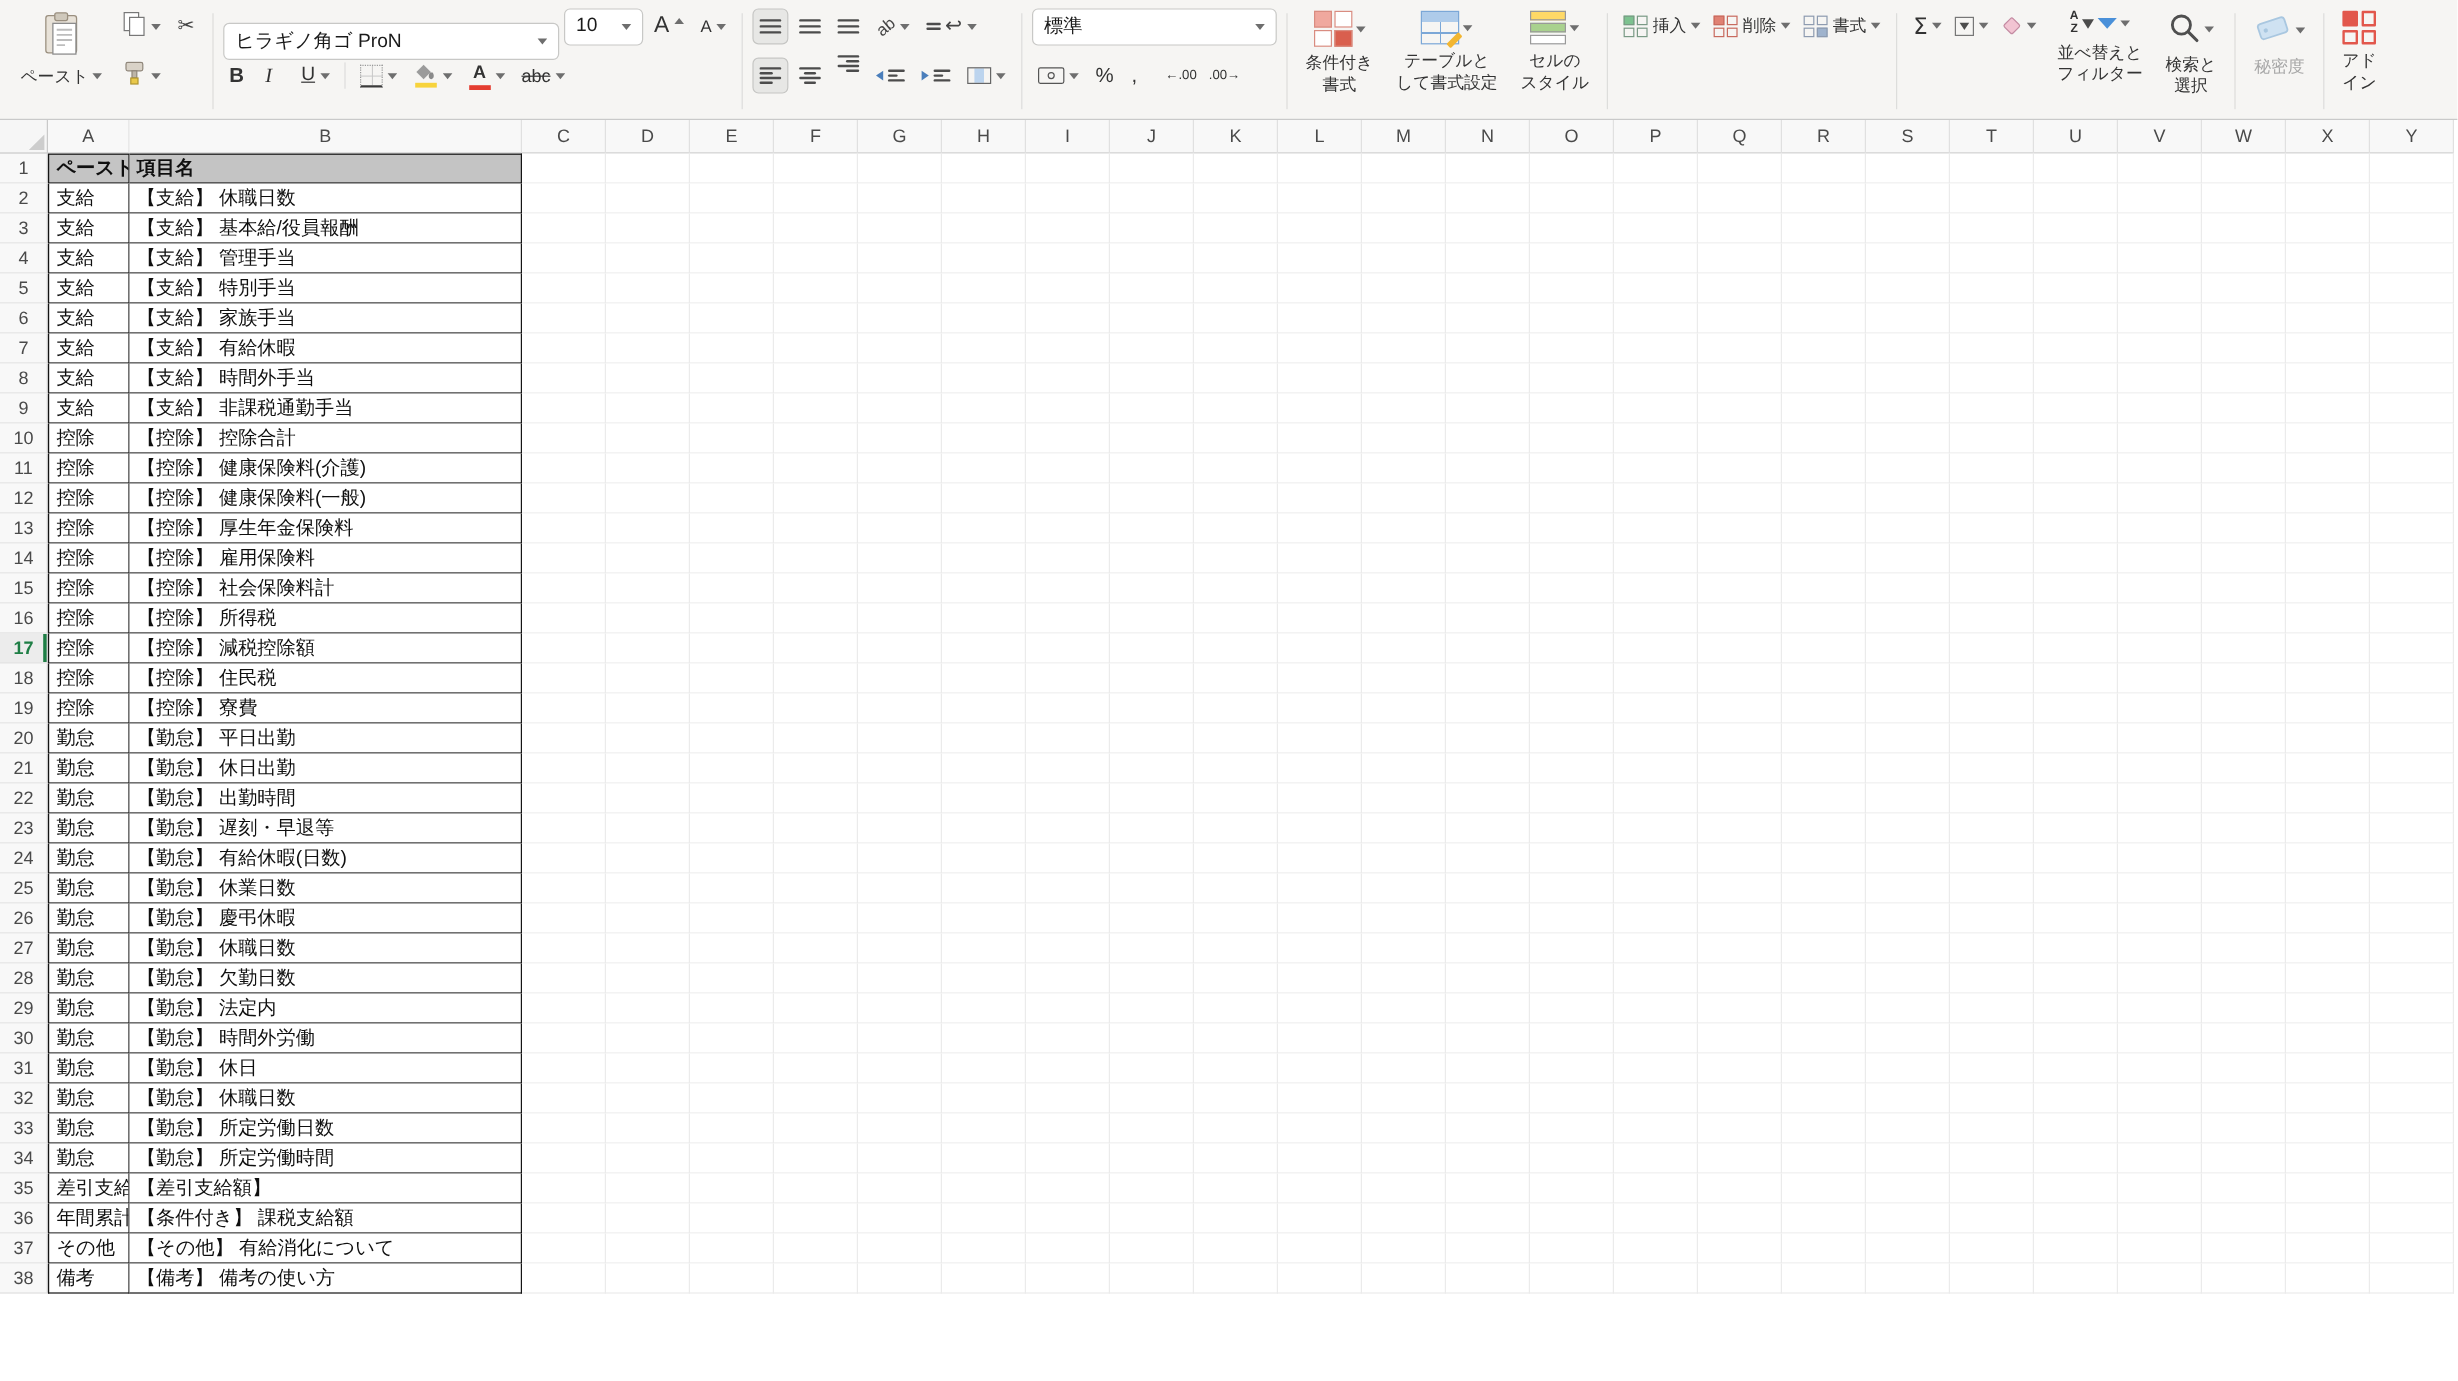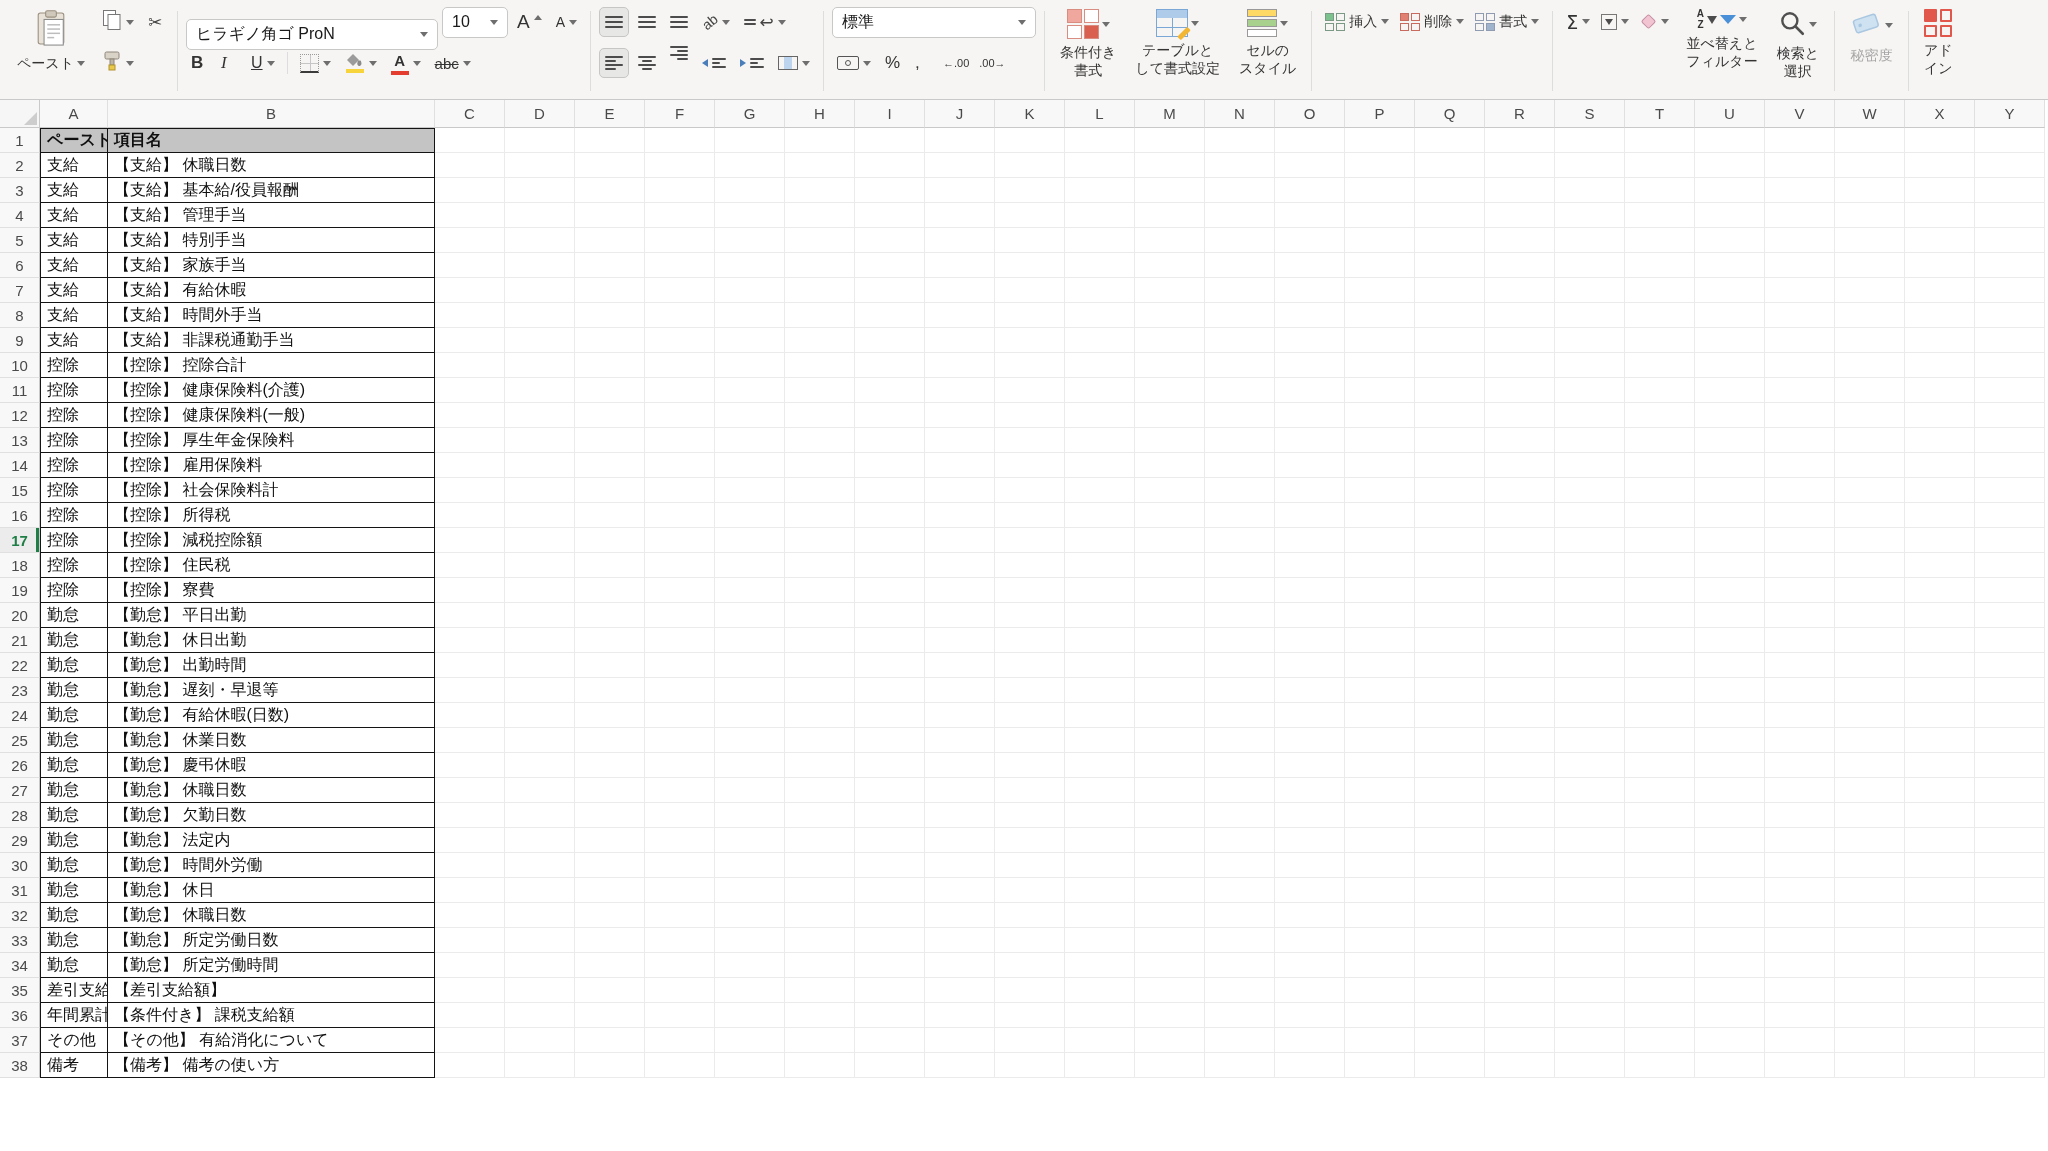--- a/index.html
+++ b/index.html
@@ -16,21 +16,21 @@
 .r{display:flex;align-items:center;gap:4px;height:34px;}
 .g3{display:flex;flex-direction:row;gap:1px;padding-top:2px;}
 .g3 .btn{height:29px;justify-content:flex-start;}
 .btn{display:inline-flex;align-items:center;gap:4px;height:30px;min-width:26px;padding:0 5px;border-radius:5px;color:#333;font-size:16px;}
 .bigbtn{display:flex;flex-direction:column;align-items:center;gap:5px;padding:4px 7px;border-radius:5px;height:92px;justify-content:flex-start;}
 .bigbtn .lbl{font-size:14px;line-height:1.25;color:#333;white-space:pre-line;text-align:center;}
 .iconrow{display:flex;align-items:center;gap:3px;}
 .chev{width:0;height:0;border-left:4px solid transparent;border-right:4px solid transparent;border-top:5px solid #6e6e6e;display:inline-block;flex:0 0 auto;}
 .upc{width:0;height:0;border-left:4px solid transparent;border-right:4px solid transparent;border-bottom:5px solid #6e6e6e;display:inline-block;margin-bottom:9px;}
 .combo{display:inline-flex;align-items:center;justify-content:space-between;height:31px;background:#fff;border:1px solid #c8c8c6;border-radius:5px;padding:0 9px;font-size:16px;color:#1a1a1a;gap:8px;}
-.wfont{width:252px;margin-top:24px;}.wsize{width:66px;}.wnum{width:204px;text-align:right;}
+.wfont{width:280px;margin-top:24px;}.wsize{width:66px;}.wnum{width:204px;text-align:right;}
 .selbox{background:#e7e7e5;border:1px solid #c6c6c4;}
 .glyph{font-size:17px;color:#444;}
 .fA{font-size:19px;color:#333;}
 .fAs{font-size:14px;color:#333;}
 .boldt{font-weight:700;font-size:17px;}
 .italt{font-style:italic;font-family:"Liberation Serif",serif;font-size:17px;}
 .undt{text-decoration:underline;font-size:16px;}
 .strik{text-decoration:line-through;font-size:15px;color:#333;}
 .vdiv2{width:1px;height:22px;background:#ddd;margin:0 3px;}
 .bgrid{width:19px;height:19px;border:1px dotted #9a9a9a;border-bottom:2px solid #3b3b3b;background-image:linear-gradient(to right,transparent 9px,#c6c6c6 9px,#c6c6c6 10px,transparent 10px),linear-gradient(to bottom,transparent 8px,#c6c6c6 8px,#c6c6c6 9px,transparent 9px);}

